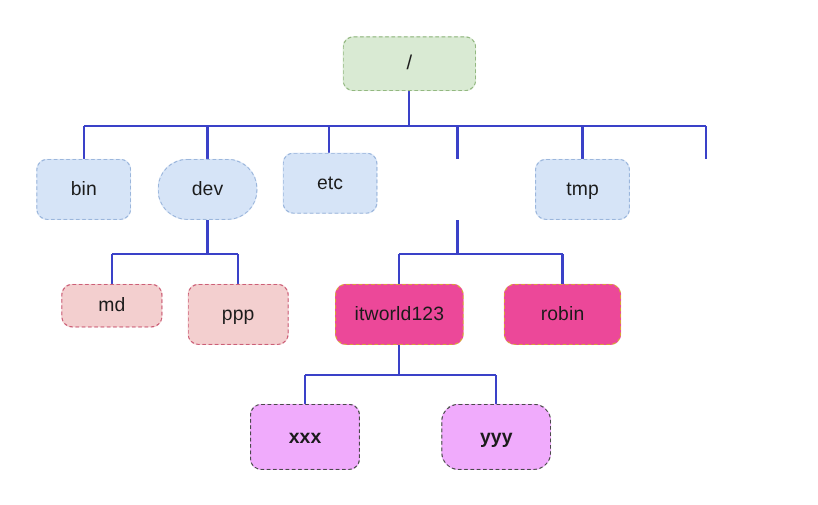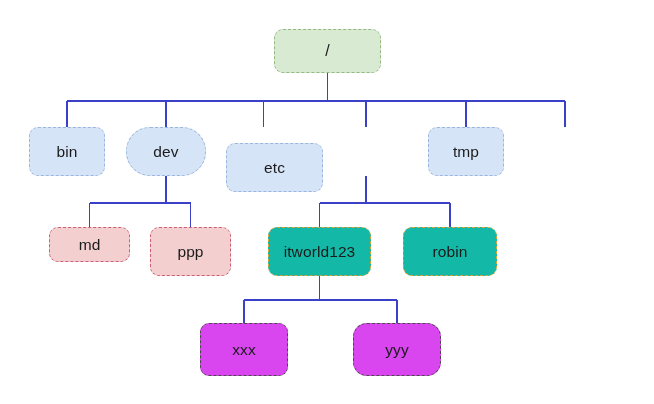--- a/index.html
+++ b/index.html
@@ -43,26 +43,27 @@
   }
   .node-blue {
     background: #d6e4f7;
     border-color: #9bb6dc;
   }
   .node-pink {
     background: #f3cfcf;
     border-color: #cc5f77;
   }
   .node-orange {
-    background: #14b8a6;
+    background: #ec4899;
     border-color: #d8a23a;
   }
   .node-gray {
-    background: #d946ef;
+    background: #f0abfc;
     border-color: #4a4a4a;
+    font-weight: bold;
   }
   .node-root .label {
     font-size: 16px;
   }
 </style>
 </head>
 <body>
 
 <div id="canvas">
   <svg id="edges" width="654" height="404" viewBox="0 0 654 404" xmlns="http://www.w3.org/2000/svg" aria-hidden="true">
@@ -89,21 +90,21 @@
     </svg>
 <div class="node node-root" style="left: 274px; top: 29px; width: 107px; height: 44px;">
       <span class="label">/</span>
     </div>
     <div class="node node-blue" style="left: 29px; top: 127px; width: 76px; height: 49px; text-align: right;">
       <span class="label">bin</span>
     </div>
     <div class="node node-blue" style="left: 126px; top: 127px; width: 80px; height: 49px; border-radius: 24px;">
       <span class="label">dev</span>
     </div>
-    <div class="node node-blue" style="left: 226px; top: 143px; width: 97px; height: 49px; align-items: center;">
+    <div class="node node-blue" style="left: 226px; top: 122px; width: 76px; height: 49px; align-items: center;">
       <span class="label">etc</span>
     </div>
     <div class="node node-blue" style="left: 428px; top: 127px; width: 76px; height: 49px;">
       <span class="label">tmp</span>
     </div>
     <div class="node node-pink" style="left: 49px; top: 227px; width: 81px; height: 35px;">
       <span class="label">md</span>
     </div>
     <div class="node node-pink" style="left: 150px; top: 227px; width: 81px; height: 49px;">
       <span class="label">ppp</span>

